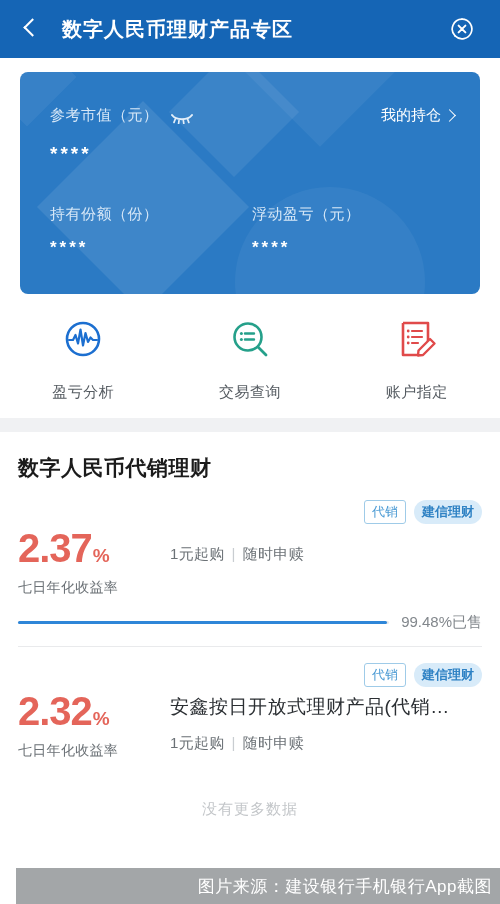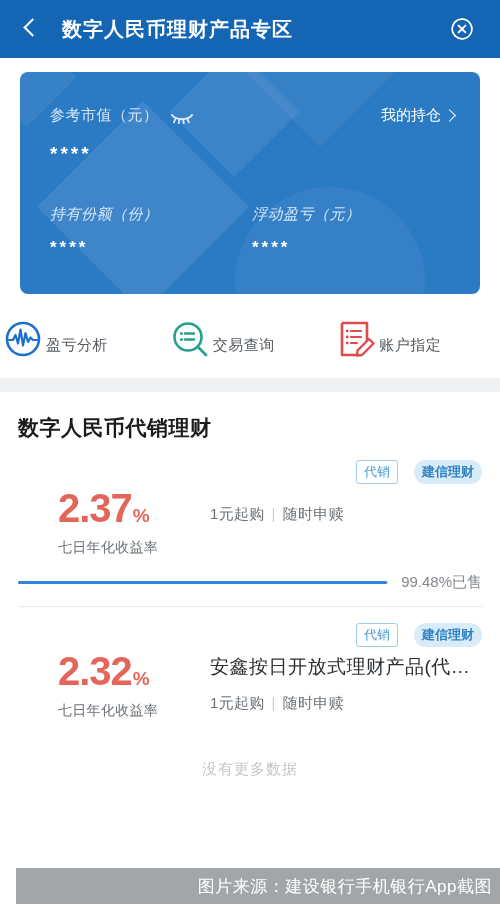--- a/index.html
+++ b/index.html
@@ -50,51 +50,51 @@
   .lbl { color:#d6e7f7; font-size:15px; letter-spacing:0.5px; display:flex; align-items:center; }
   .eye-closed { display:inline-block; margin-left:12px; width:22px; height:12px; position:relative; }
   .holdings-link {
     color:#ffffff; font-size:15px; display:flex; align-items:center; cursor:pointer;
   }
   .holdings-link .chev { margin-left:4px; width:9px; height:9px;
     border-top:1.8px solid #fff; border-right:1.8px solid #fff; transform:rotate(45deg); }
   .mask-big { color:#ffffff; font-size:19px; letter-spacing:3px; margin-top:18px; font-weight:bold; }
   .row2 { display:flex; margin-top:40px; }
   .col { width:50%; }
-  .col .lbl2 { color:#d6e7f7; font-size:15px; letter-spacing:0.5px;font-style:italic; }
+  .col .lbl2 { color:#d6e7f7; font-size:15px; letter-spacing:0.5px; }
   .col .mask { color:#ffffff; font-size:17px; letter-spacing:3px; margin-top:14px; font-weight:bold; }
 
   
   .actions { display:flex; background:#fff; padding:22px 0 16px 0; }
-  .action { width:33.333%; display:flex; flex-direction:row; align-items:center; cursor:pointer; }
+  .action { width:33.333%; display:flex; flex-direction:column; align-items:center; cursor:pointer;gap:8px; }
   .action-ico { width:46px; height:46px; display:block; }
   .action-lbl { margin-top:13px; font-size:15px; color:#555b61; letter-spacing:0.5px; }
 
   .gray-band { height:14px; background:#f0f1f3; }
 
   
   .section-title {
     font-size:21px; font-weight:bold; color:#1b1b1b; padding:22px 18px 18px 18px;
     letter-spacing:0.5px;
   }
 
   
   .product { padding:0 18px 14px 18px; position:relative; }
   .sep { height:1px; background:#e9eaec; margin:0 18px 16px 18px; }
-  .tags { display:flex; justify-content:flex-end; gap:16px; margin-bottom:4px; }
+  .tags { display:flex; justify-content:flex-end; gap:8px; margin-bottom:4px; }
   .tag-outline {
     font-size:13px; color:#4a9ad4; border:1px solid #9fcbe8;
     padding:2px 7px; border-radius:3px; background:#fff;
   }
   .tag-fill {
     font-size:13px; color:#2f82c4; background:#d8ebf9;
     padding:3px 8px; border-radius:12px; font-weight:bold;
   }
   .prod-main { display:flex; align-items:flex-start; }
-  .rate-block { width:152px; flex:0 0 152px;margin-left:40px; }
+  .rate-block { width:152px; flex:0 0 152px; }
   .rate { color:#e4655a; font-size:40px; font-weight:bold; line-height:1; letter-spacing:-1px; }
   .rate .pct { font-size:19px; font-weight:bold; margin-left:1px; }
   .rate-lbl { font-size:14px; color:#6b7176; margin-top:11px; letter-spacing:0.3px; }
   .info-block { flex:1; min-width:0; padding-top:3px; }
   .prod-name {
     font-size:19px; color:#2b2f33; white-space:nowrap; overflow:hidden;
     text-overflow:ellipsis; letter-spacing:0.5px;
   }
   .prod-sub { font-size:15px; color:#6b7176; margin-top:14px; letter-spacing:0.3px; }
   .prod-sub .divider { color:#c9cdd1; margin:0 7px; }

